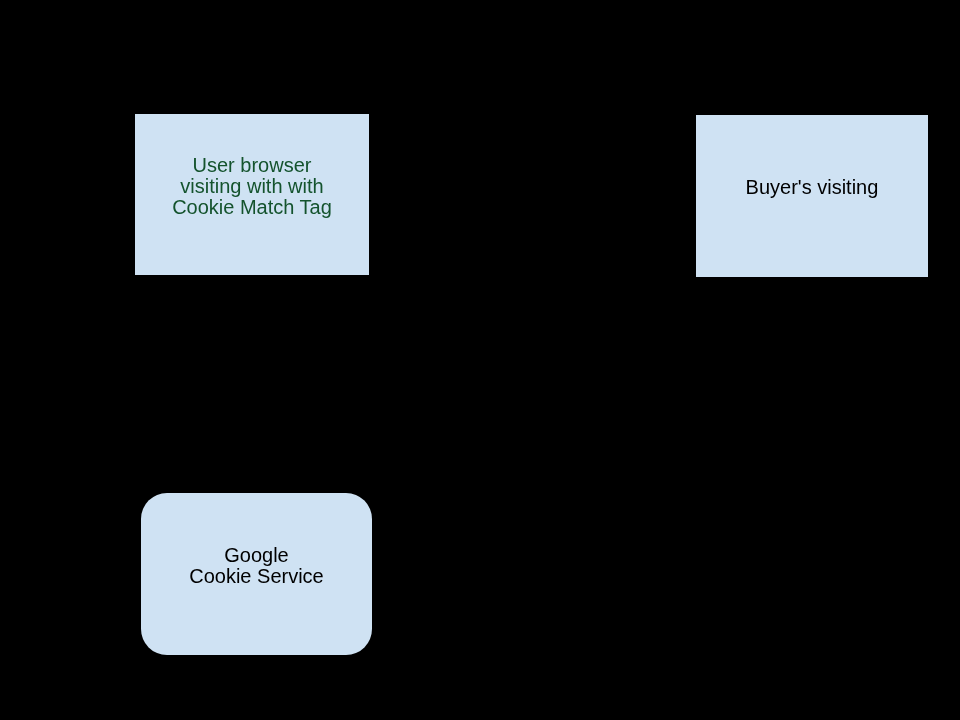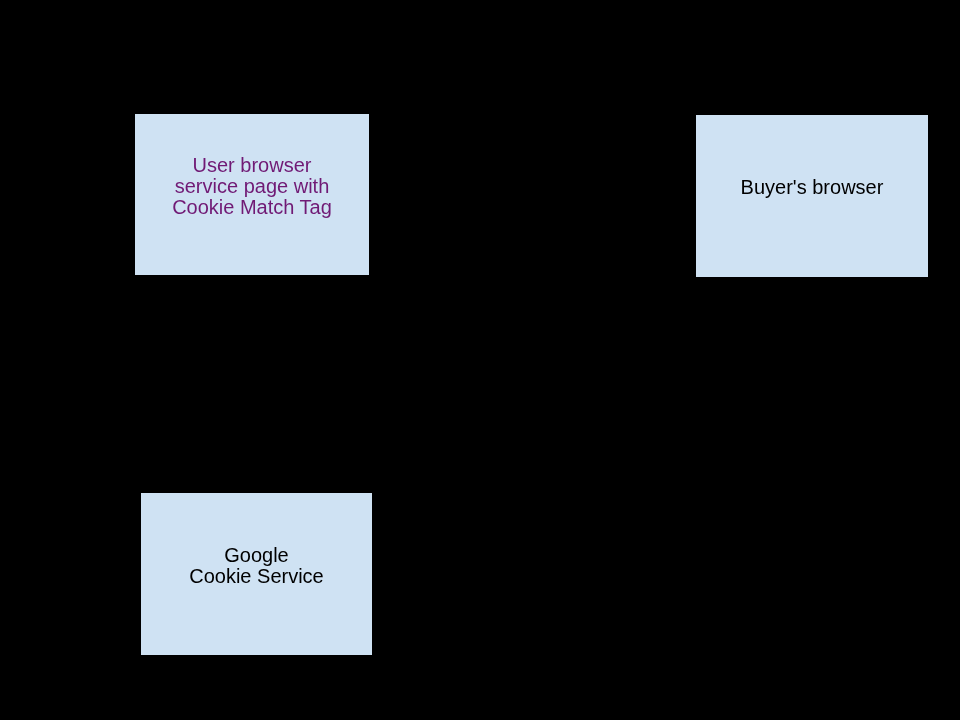--- a/index.html
+++ b/index.html
@@ -50,34 +50,34 @@
     top: 493px;
     width: 231px;
     height: 162px;
   }
 </style>
 </head>
 <body>
 
 <div class="canvas" style="background: rgb(0, 0, 0);">
 
-  <div class="node node-user-browser" style="background: rgb(207, 226, 243); color: #701a75;">
+  <div class="node node-user-browser" style="background: rgb(207, 226, 243); color: #14532d;">
     <div>
       <span class="node-line">User browser</span>
-      <span class="node-line">service page with</span>
+      <span class="node-line">visiting with with</span>
       <span class="node-line">Cookie Match Tag</span>
     </div>
   </div>
 
   <div class="node node-buyers-service" style="background: rgb(207, 226, 243); color: rgb(0, 0, 0);">
     <div>
-      <span class="node-line">Buyer's browser</span>
+      <span class="node-line">Buyer's visiting</span>
     </div>
   </div>
 
-  <div class="node node-google-cms" style="background: rgb(207, 226, 243); color: rgb(0, 0, 0);">
+  <div class="node node-google-cms" style="background: rgb(207, 226, 243); color: rgb(0, 0, 0); border-radius: 26px;">
     <div>
       <span class="node-line">Google</span>
       <span class="node-line">Cookie Service</span>
     </div>
   </div>
 
 </div>
 
 </body></html>

